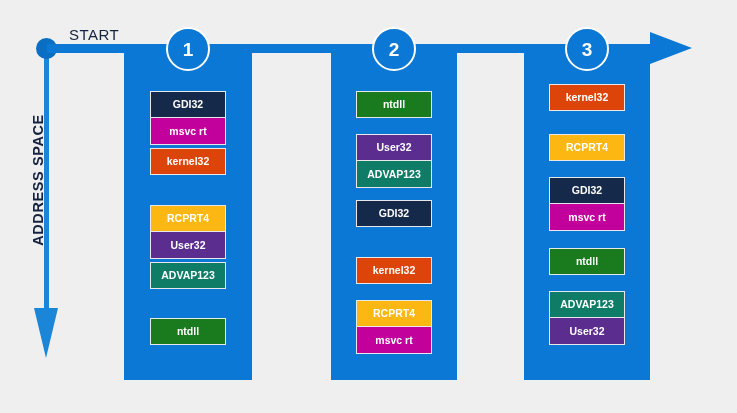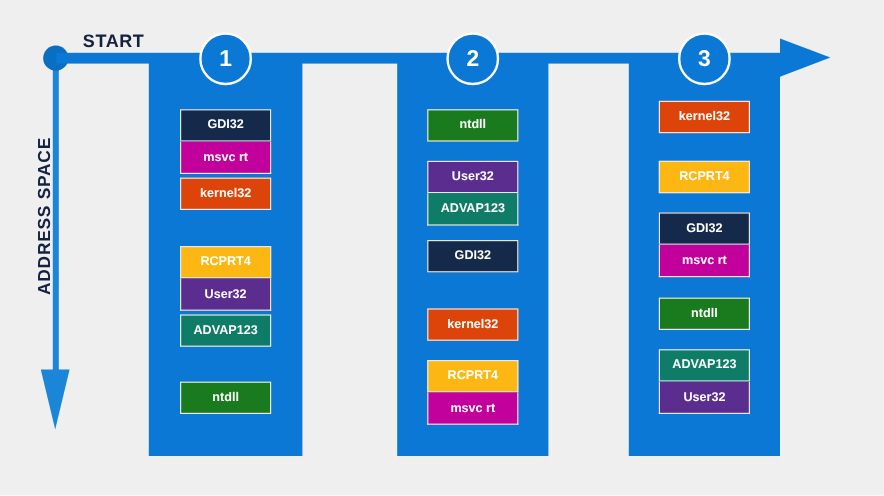--- a/index.html
+++ b/index.html
@@ -142,21 +142,21 @@
 
 <div id="canvas">
 
   <div id="axis-vertical"></div>
   <div id="axis-arrow-down"></div>
   <div id="axis-origin-dot"></div>
   <div id="axis-label">ADDRESS SPACE</div>
 
   <div id="axis-horizontal"></div>
   <div id="axis-arrow-right"></div>
-  <div id="start-label" style="position:absolute;left:69px;top:26px;font-size:15px;font-weight:bold;letter-spacing:0.5px;color:#14213f;">START</div>
+  <div id="start-label" style="position:absolute;left:69px;top:26px;font-size:15px;font-weight:normal;letter-spacing:0.5px;color:#14213f;">START</div>
 
   <div class="column" id="column-1">
       <div class="step-badge">1</div>
       <div class="block-group" style="top: 43px;">
         <div class="block" style="background: rgb(21, 41, 75);">GDI32</div>
         <div class="block" style="background: rgb(194, 0, 155);">msvc rt</div>
       </div>
       <div class="block-group" style="top: 100px;">
         <div class="block" style="background: rgb(221, 68, 9);">kernel32</div>
       </div>

